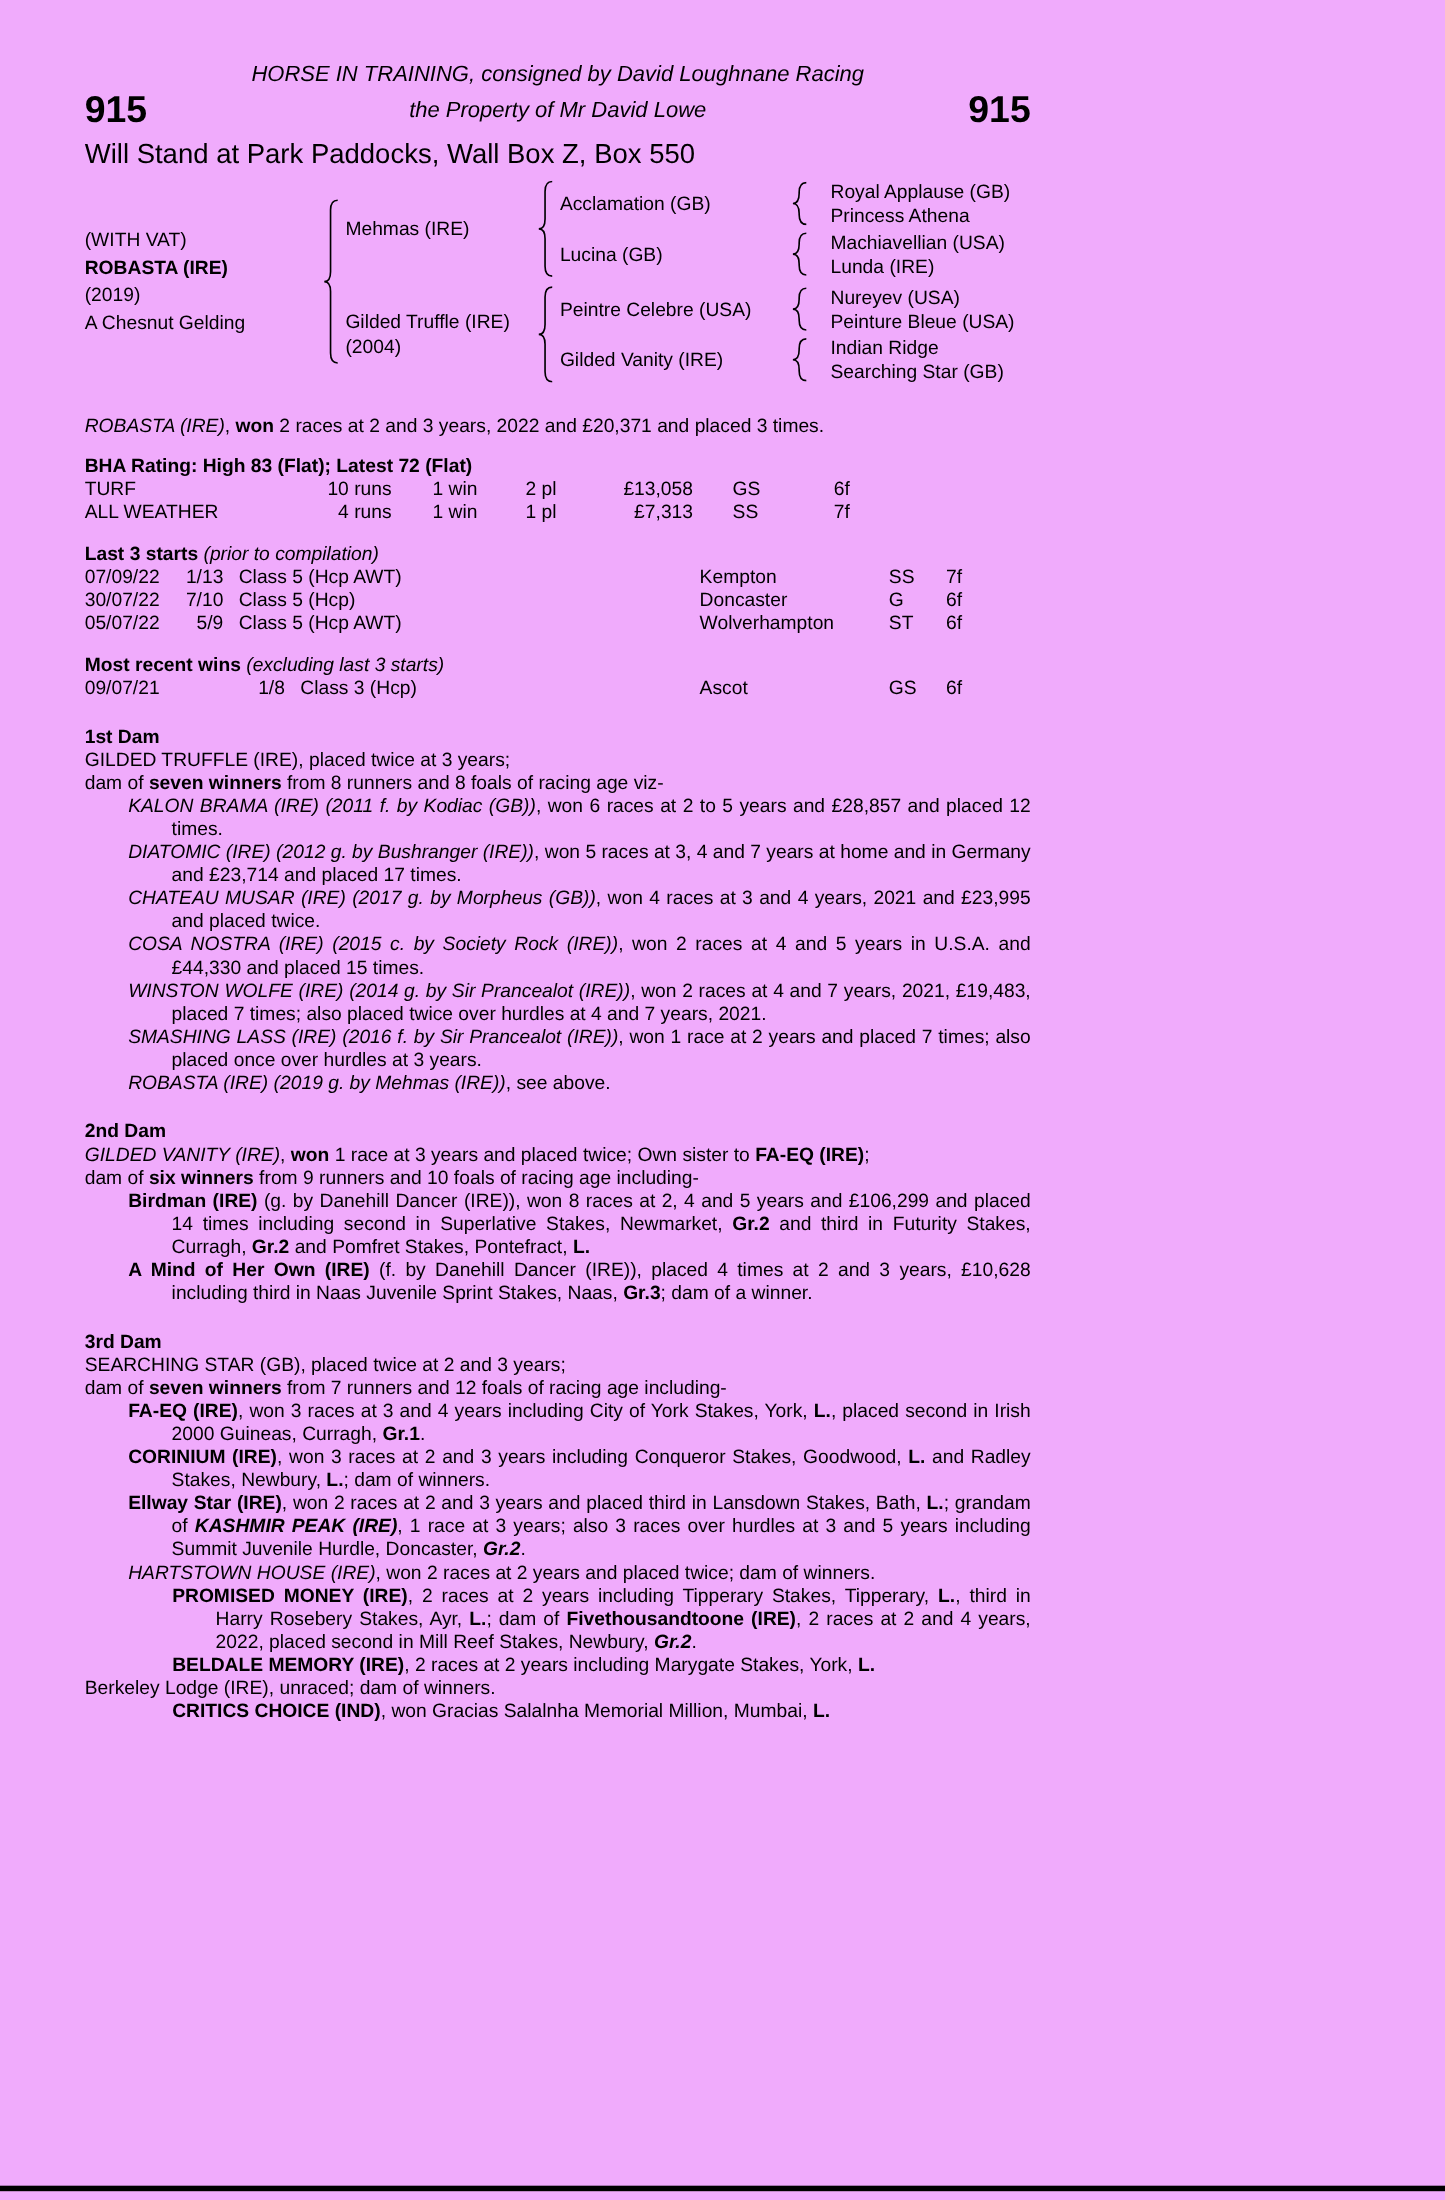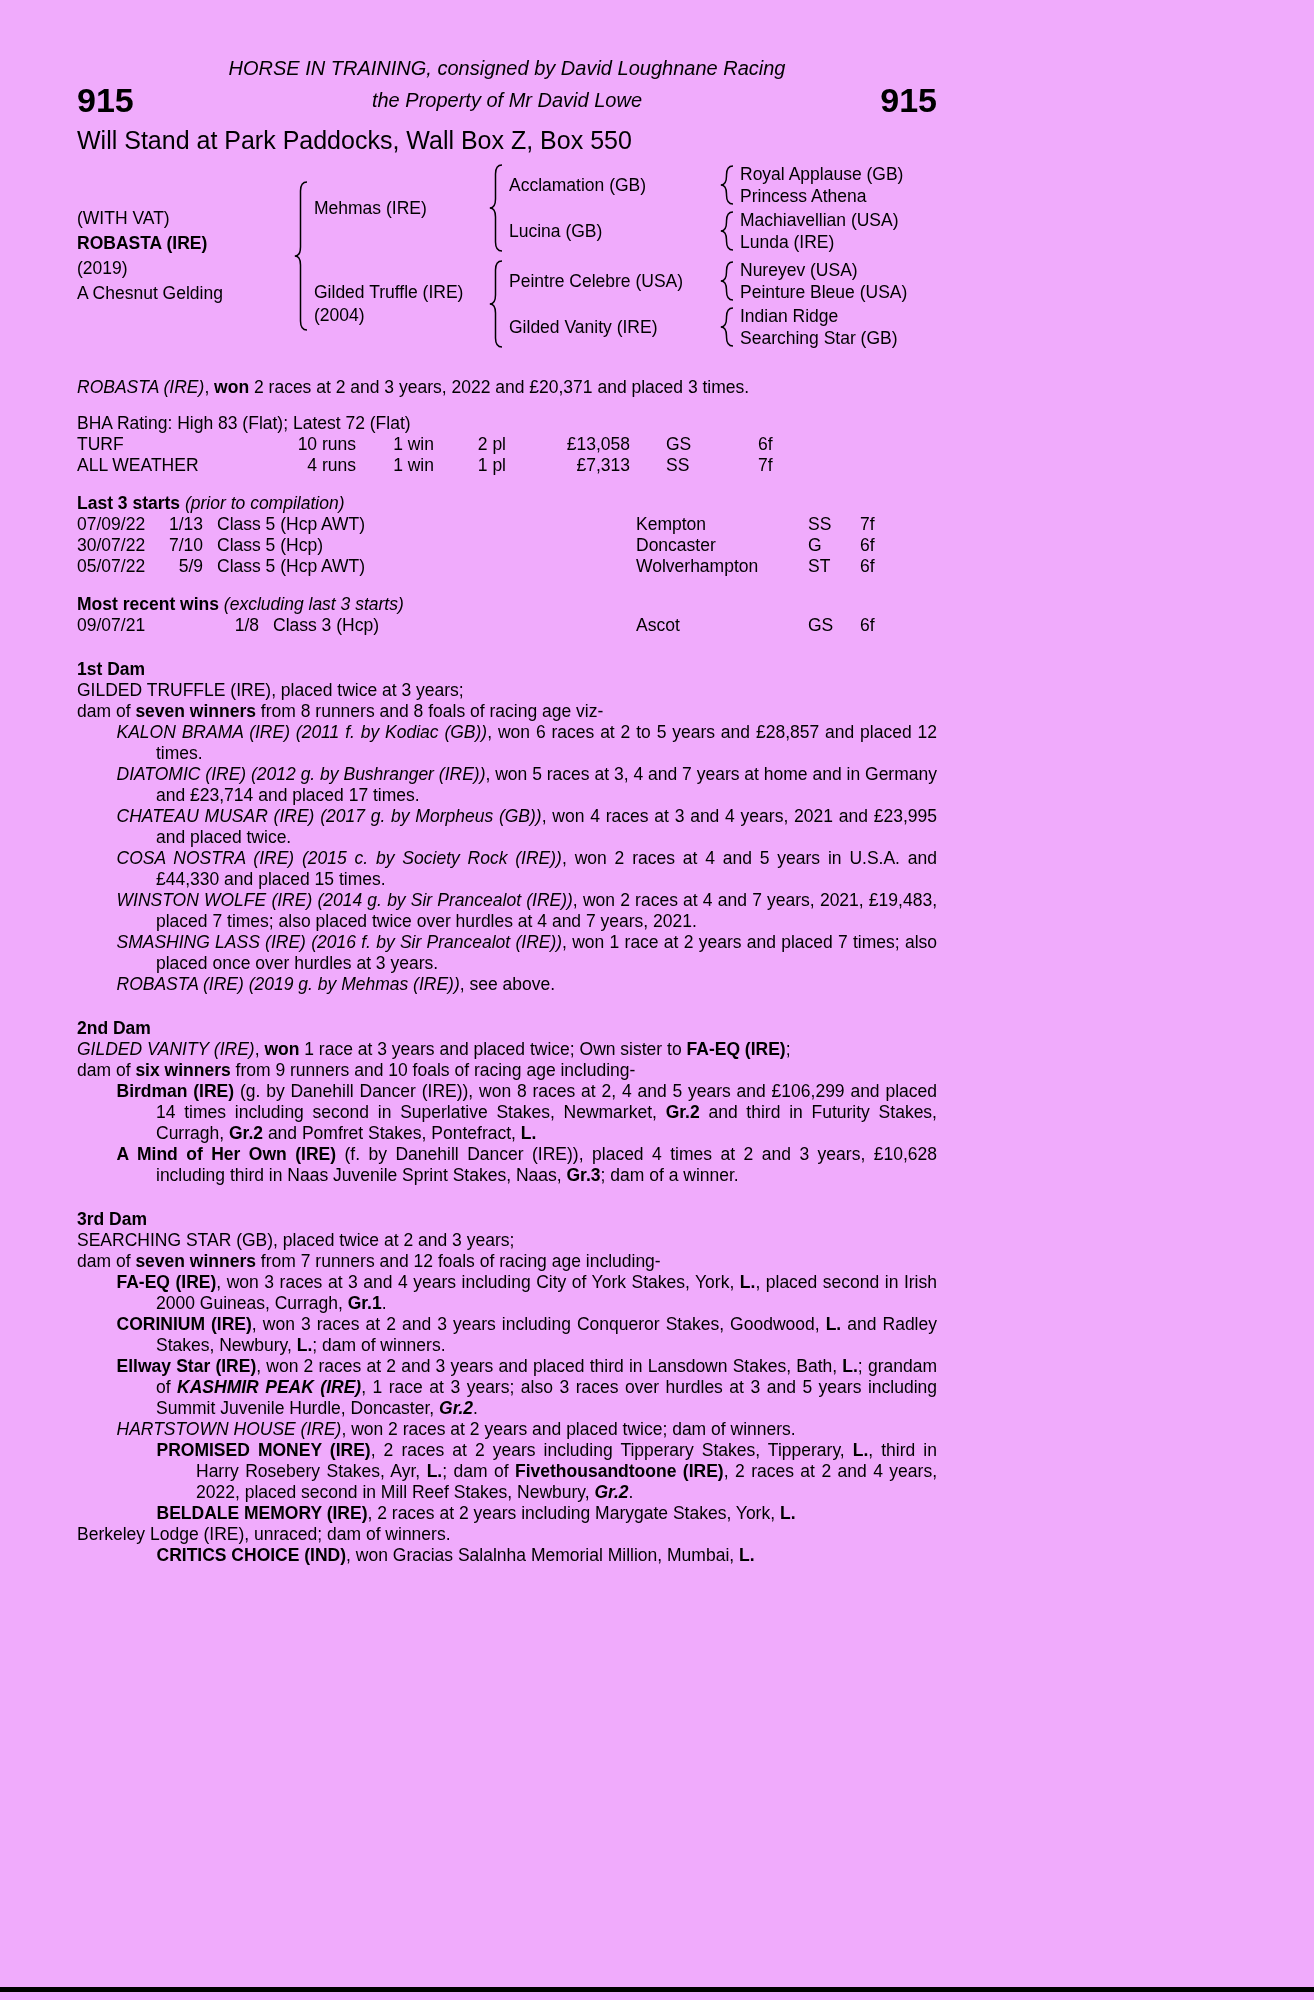--- a/index.html
+++ b/index.html
@@ -26,28 +26,28 @@
   .ped-subject { width:212px; line-height:25px; }
   .ped-subject .horse-name { font-weight:bold; }
   .brace { flex:0 0 auto; margin:0 5px; line-height:0; }
   .brace svg { display:block; }
   .gen1col { flex:1; display:flex; flex-direction:column; gap:6px; }
   .gen1row { display:flex; align-items:center; }
   .gen1name { width:170px; line-height:23px; }
   .gen2col { flex:1; display:flex; flex-direction:column; gap:2px; }
   .gen2row { display:flex; align-items:center; }
   .gen2name { width:206px; }
-  .gen3col { flex:1; line-height:22px; }
+  .gen3col { flex:1; line-height:22px;margin-left:15px; }
 
   
   .summary { margin-top:28px; text-align:justify; }
 
   
   .record { margin-top:15px; }
-  .bha { font-weight:normal; }
+  .bha { font-weight:bold; }
   .rec-row { display:grid; grid-template-columns:215px 64px 78px 72px 124px 36px 92px 1fr; }
   .ra { text-align:right; }
 
   
   .starts { margin-top:17px; }
   .subhead .title { font-weight:bold; }
   .subhead .note { font-style:italic; }
   .start-row { display:grid; grid-template-columns:92px 34px 433px 172px 52px 1fr; }
   .win-row   { display:grid; grid-template-columns:92px 90px 377px 172px 52px 1fr; }
   .c-pos { text-align:right; }

